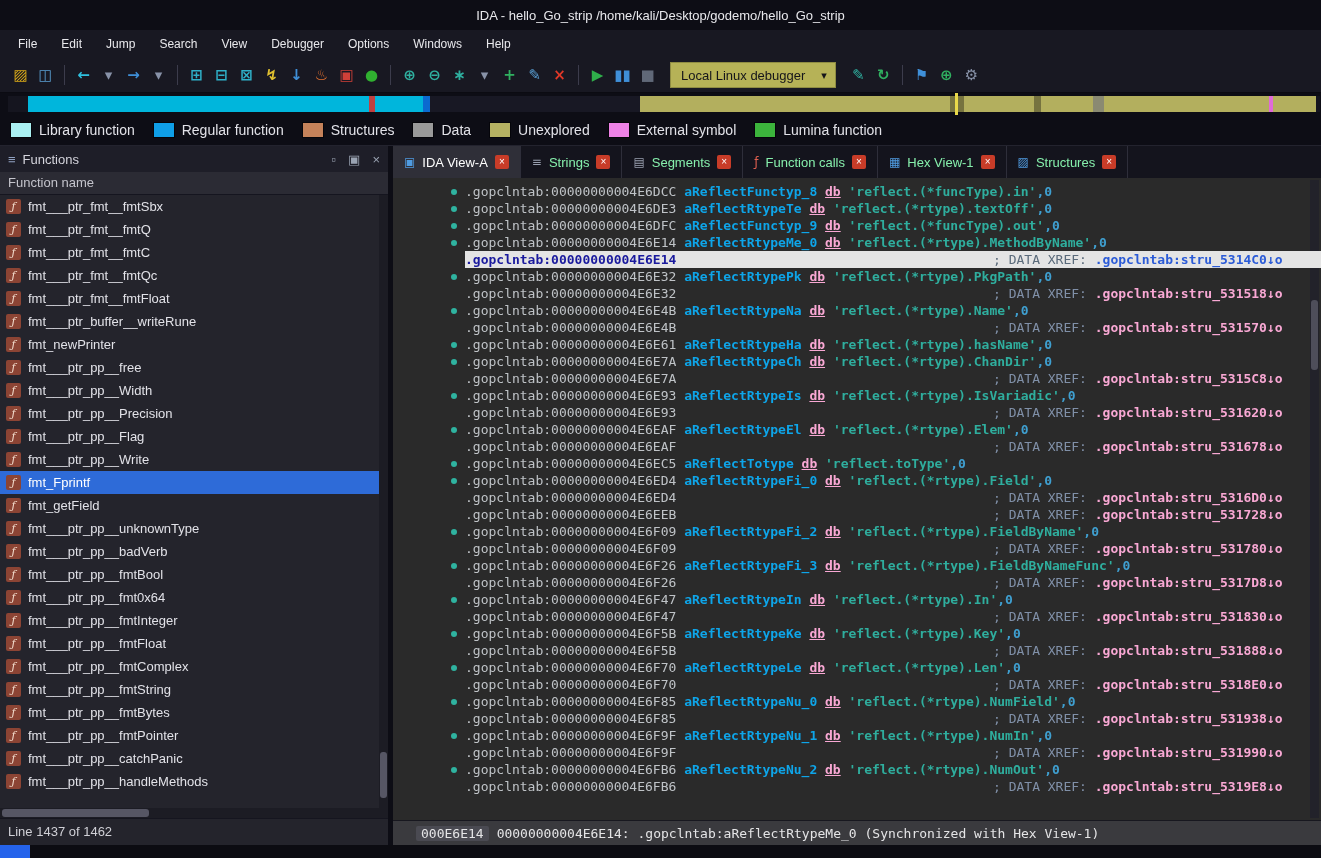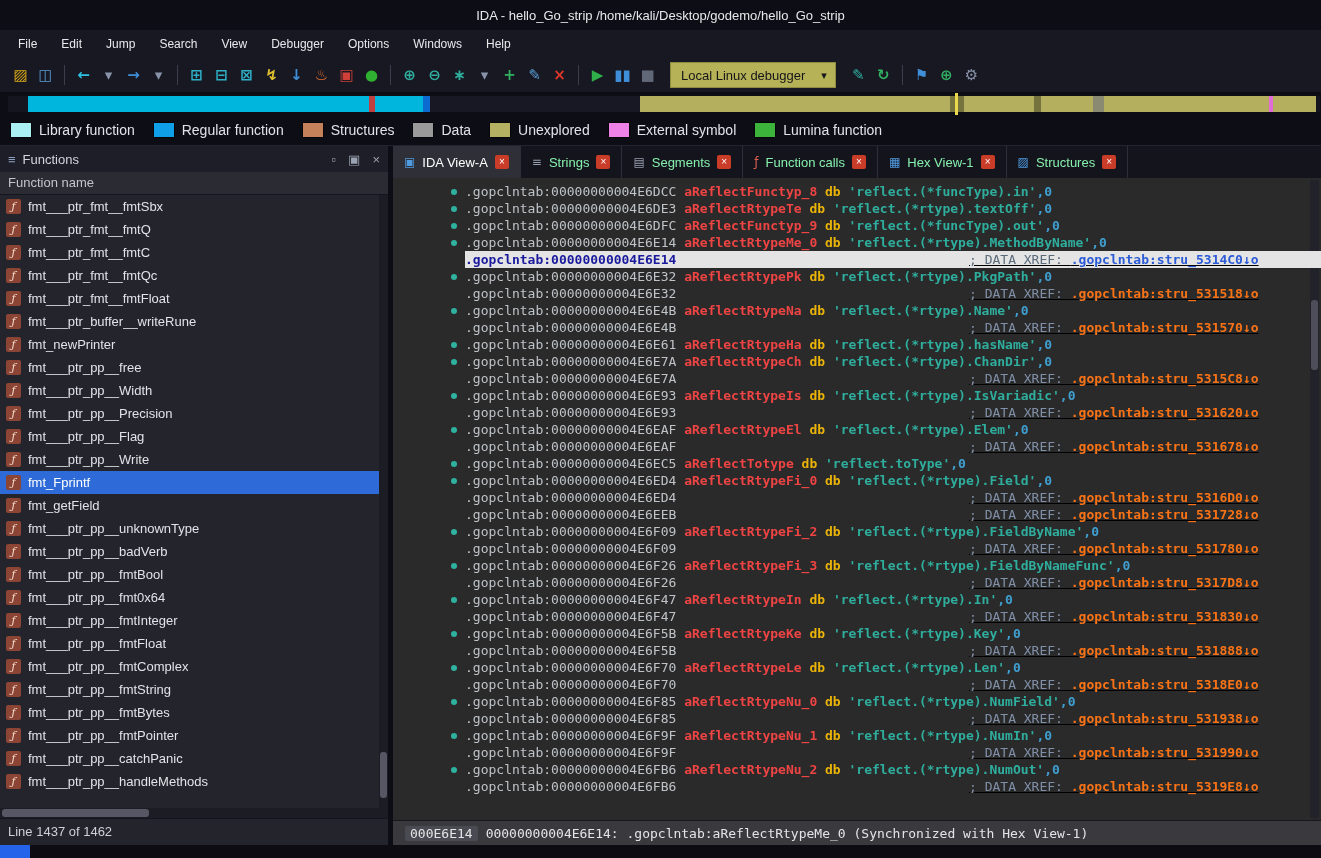--- a/index.html
+++ b/index.html
@@ -91,37 +91,37 @@
   .tab.active .tab-label{color:#ffffff;}
   .tab-close{width:14px;height:14px;background:#c83c28;color:#fff;border-radius:2px;
              font-size:10px;line-height:14px;text-align:center;cursor:pointer;}
 
   
   .disasm{flex:1 1 auto;position:relative;overflow:hidden;background:#2a2a2a;
           font-family:"DejaVu Sans Mono",monospace;font-size:13px;line-height:17px;
           padding:5px 0 0 72px;}
   .asm-line{position:relative;height:17px;white-space:pre;cursor:default;}
   .addr{color:#bfc3c7;}
-  .nm{color:#ef4444;font-weight:bold;margin-top:21px;}
-  .kw{color:#eab308;font-weight:bold;}
+  .nm{color:#0ea5e9;font-weight:bold;margin-top:21px;}
+  .kw{color:#f9a8d4;font-weight:bold;text-decoration:underline;}
   .str{color:#2fae9e;font-weight:bold;}
   .term{color:#3f9fd0;font-weight:bold;}
-  .cmt-wrap{position:absolute;left:504px;top:0;text-decoration:underline;}
+  .cmt-wrap{position:absolute;left:528px;top:0;}
   .cmt{color:#8090a8;}
-  .xref{color:#f97316;font-weight:bold;}
+  .xref{color:#f9a8d4;font-weight:bold;}
   .dot{display:none;}
   .dot.show{display:block;position:absolute;left:-14px;top:6px;width:6px;height:6px;border-radius:50%;background:#2fb3a0;}
   .asm-line.highlight{background:#e4e4e4;}
   .highlight .addr{color:#1a1a9e;font-weight:bold;}
   .highlight .cmt{color:#5a6a7a;}
   .highlight .xref{color:#2b5bd7;}
   .disasm-vscroll{position:absolute;right:2px;top:2px;bottom:2px;width:9px;background:#22222a;}
   .d-vthumb{position:absolute;left:1px;right:1px;top:120px;height:70px;background:#4e4e5a;border-radius:3px;}
   .disasm-status{height:24px;background:#3a3a3e;border-top:1px solid #17171f;display:flex;align-items:center;
-                 gap:8px;padding-left:12px;font-family:"DejaVu Sans Mono",monospace;font-size:13px;
+                 gap:8px;padding-left:23px;font-family:"DejaVu Sans Mono",monospace;font-size:13px;
                  color:#e4e4e6;flex:0 0 auto;white-space:nowrap;overflow:hidden;}
   .status-chip{background:#4a4a52;padding:0 5px;border-radius:2px;}
 
   
   .bottom-strip{height:13px;background:#0c0c12;flex:0 0 auto;position:relative;}
   .taskbar-accent{position:absolute;left:0;top:0;bottom:0;width:30px;background:#2563eb;}
 </style>
 </head>
 <body>
 

